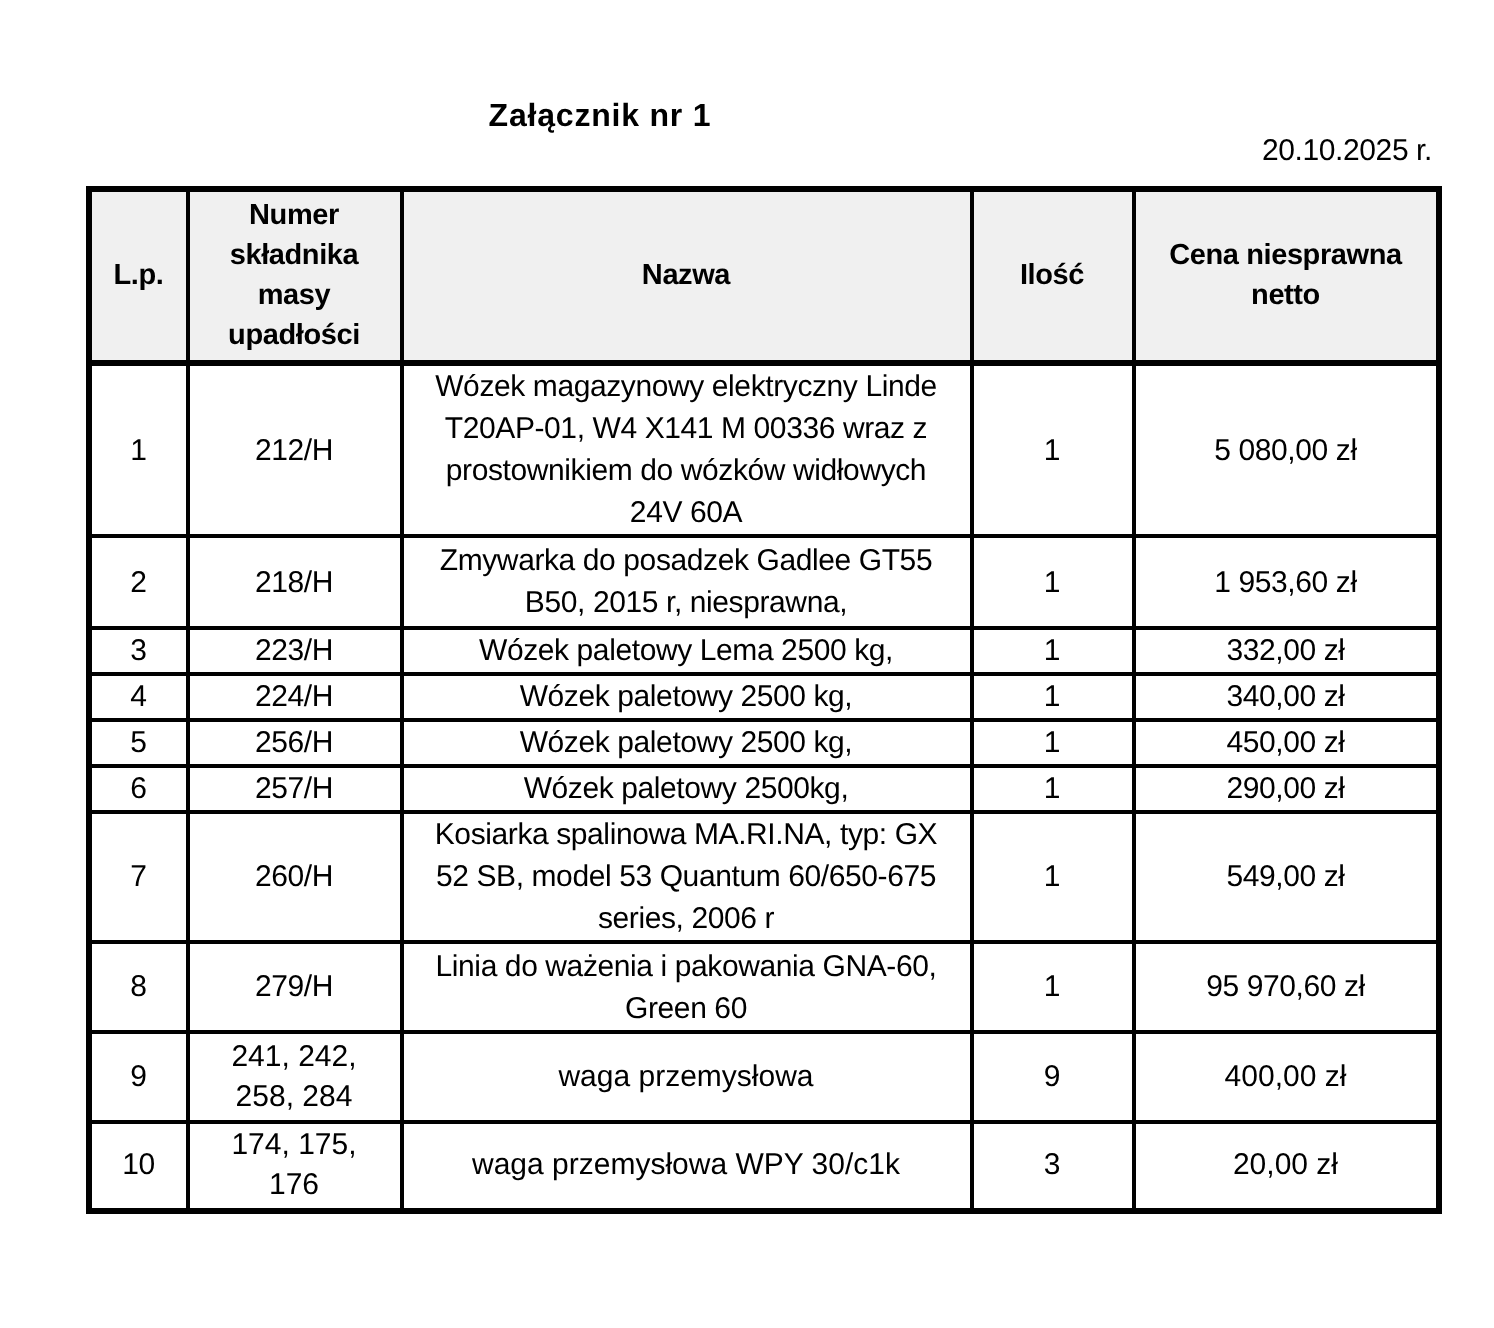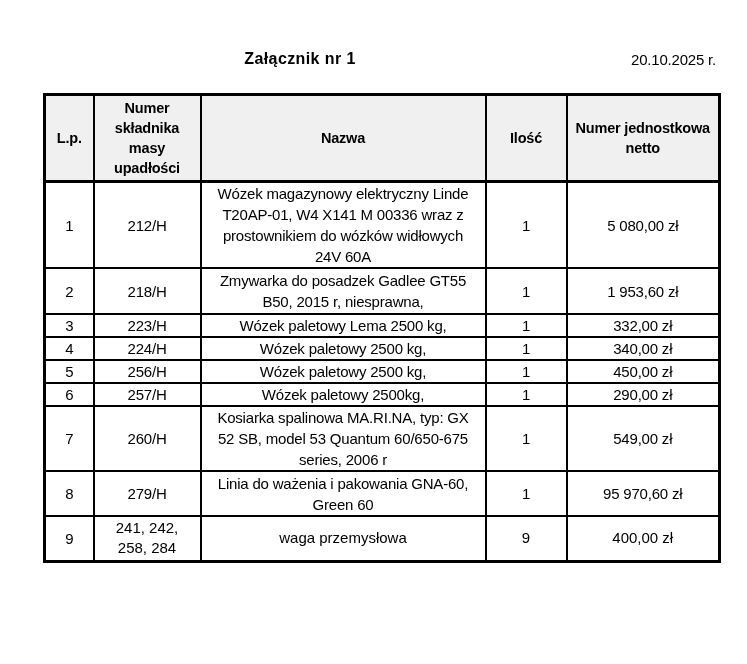--- a/index.html
+++ b/index.html
@@ -20,21 +20,21 @@
   .doc-title{
     position:absolute;
     top:50px;left:0;width:600px;
     text-align:center;
     font-size:16px;
     font-weight:bold;
     letter-spacing:.4px;
   }
   .doc-date{
     position:absolute;
-    top:51px;right:31px;
+    top:67px;right:31px;
     font-size:15px;
     letter-spacing:-.2px;
   }
   table.inv{
     position:absolute;
     top:93px;left:43px;
     width:675px;
     border-collapse:collapse;
     border:3px solid var(--border);
     table-layout:fixed;
@@ -102,21 +102,21 @@
   </colgroup>
   <thead>
     <tr>
       <th>L.p.</th>
       <th>Numer
 składnika
 masy
 upadłości</th>
       <th>Nazwa</th>
       <th>Ilość</th>
-      <th>Numer jednostkowa
+      <th>Cena niesprawna
 netto</th>
     </tr>
   </thead>
   <tbody>
       <tr>
         <td>1</td>
         <td>212/H</td>
         <td>Wózek magazynowy elektryczny Linde
 T20AP-01, W4 X141 M 00336 wraz z
 prostownikiem do wózków widłowych
@@ -178,14 +178,22 @@
         <td>95 970,60 zł</td>
       </tr>
       <tr>
         <td>9</td>
         <td>241, 242,
 258, 284</td>
         <td>waga przemysłowa</td>
         <td>9</td>
         <td>400,00 zł</td>
       </tr>
+      <tr>
+        <td>10</td>
+        <td>174, 175,
+176</td>
+        <td>waga przemysłowa WPY 30/c1k</td>
+        <td>3</td>
+        <td>20,00 zł</td>
+      </tr>
     </tbody>
 </table>
 
 </body></html>

